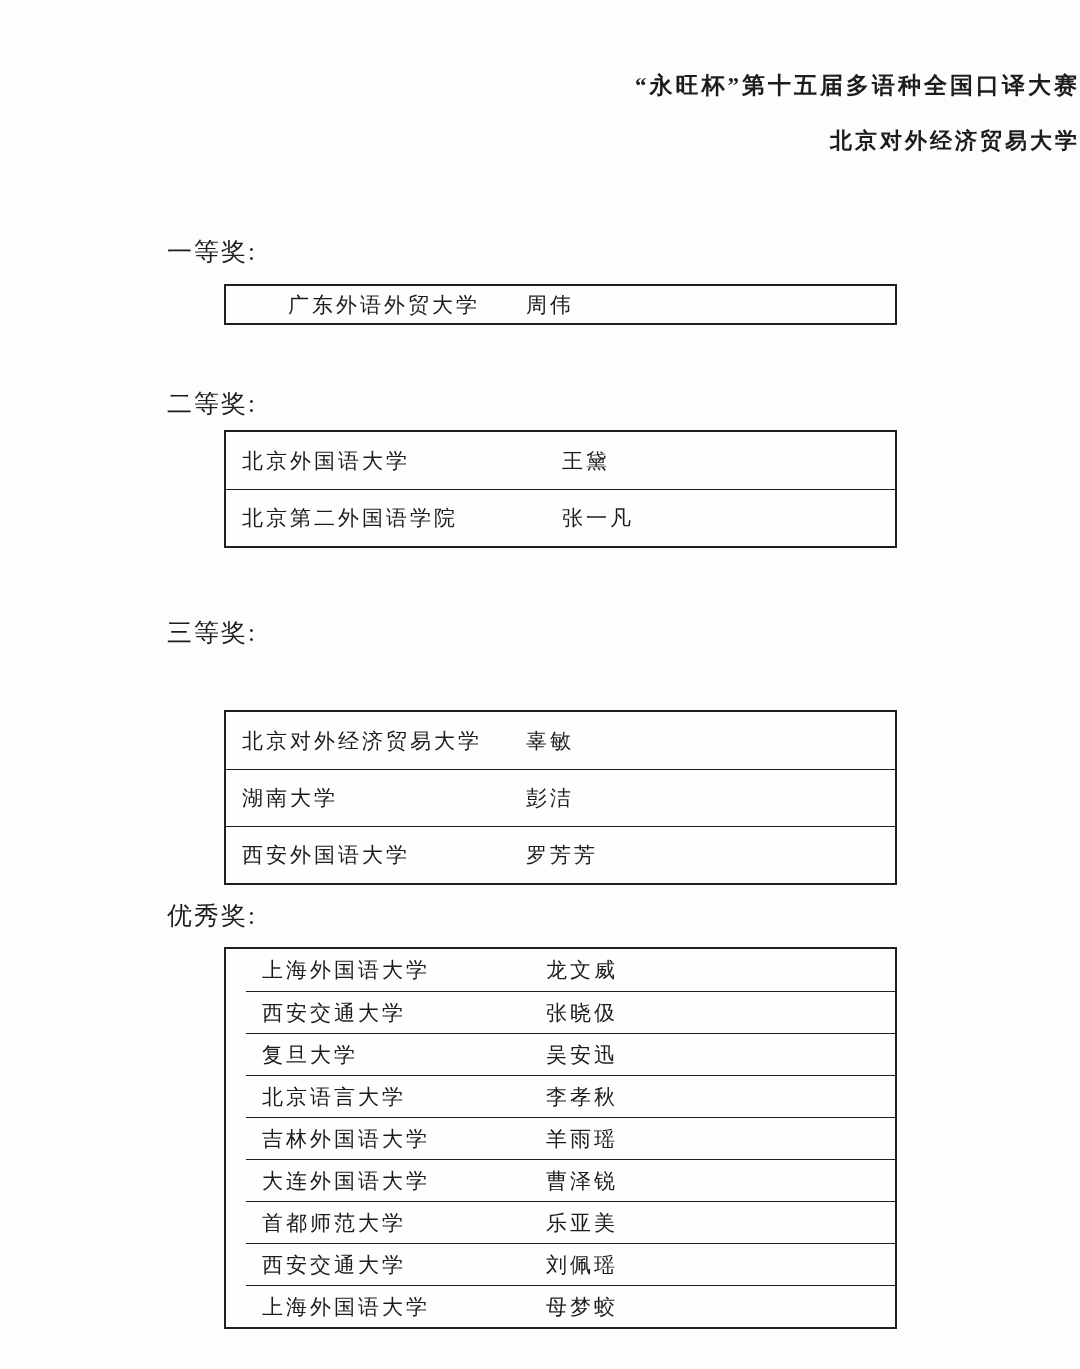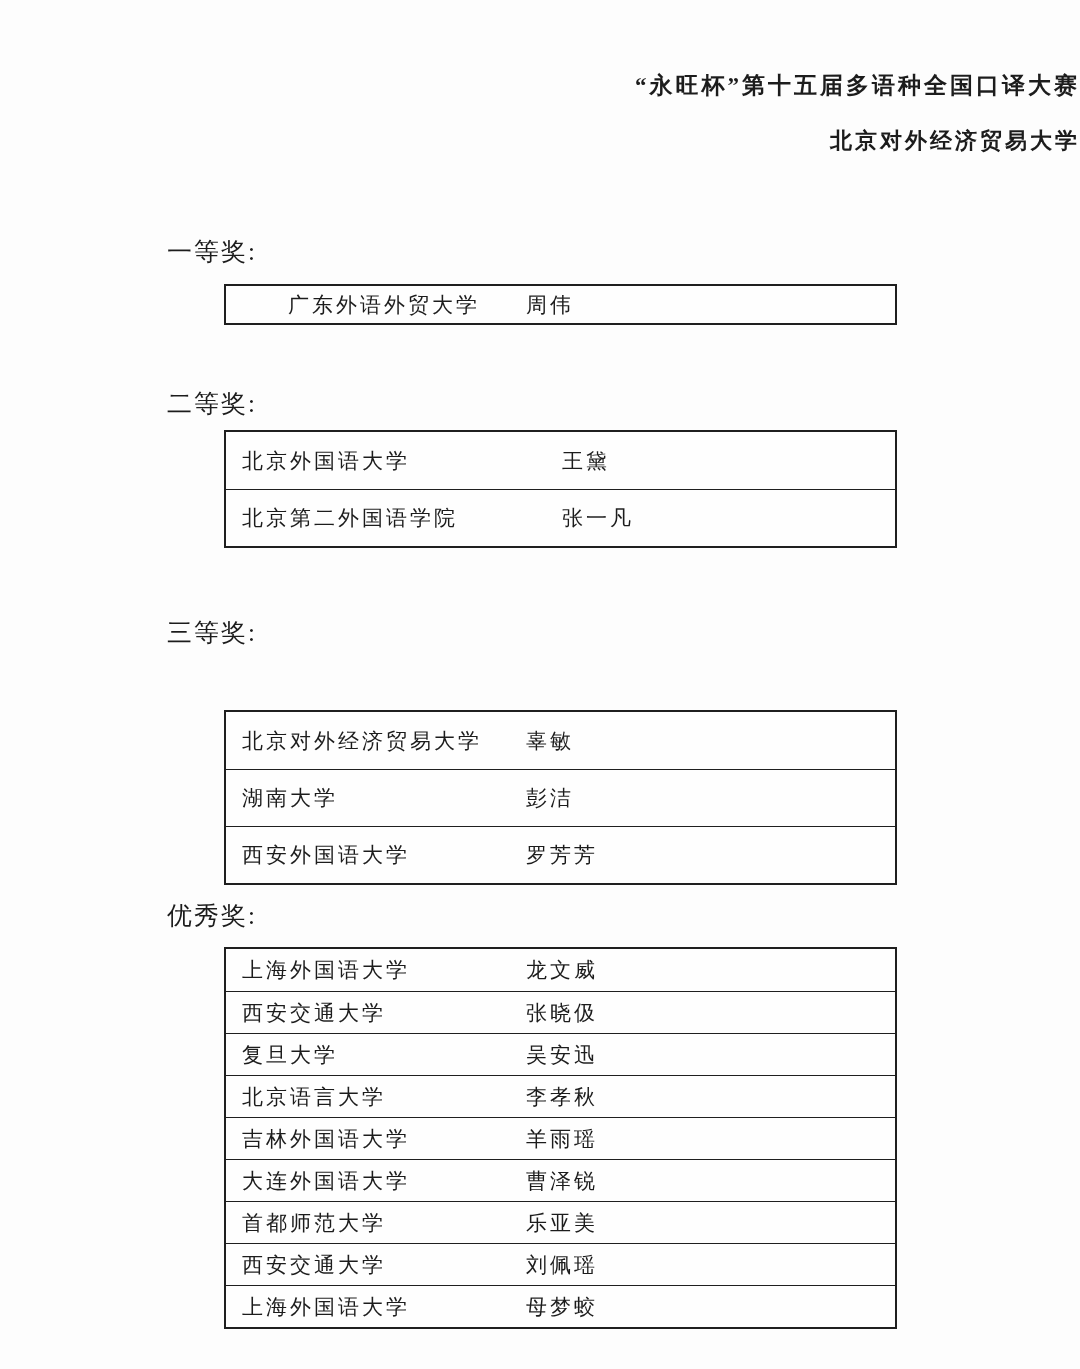--- a/index.html
+++ b/index.html
@@ -59,21 +59,21 @@
   .award-row {
     display: flex;
     align-items: center;
     border-top: 1.5px solid #1f1f1f;
     box-sizing: border-box;
   }
   .award-row:first-child { border-top: none; }
   .h38 { height: 37px; text-align: center; }
   .h58 { height: 57px; gap: 36px; }
   .h57 { height: 57px; }
-  .h42 { height: 42px; }
+  .h42 { height: 42px; margin-left: 20px; }
 
   .school {
     width: 284px;
     padding-left: 16px;
     font-size: 21px;
     letter-spacing: 3px;
     white-space: nowrap;
     flex: 0 0 auto;
   }
   .winner-name {

